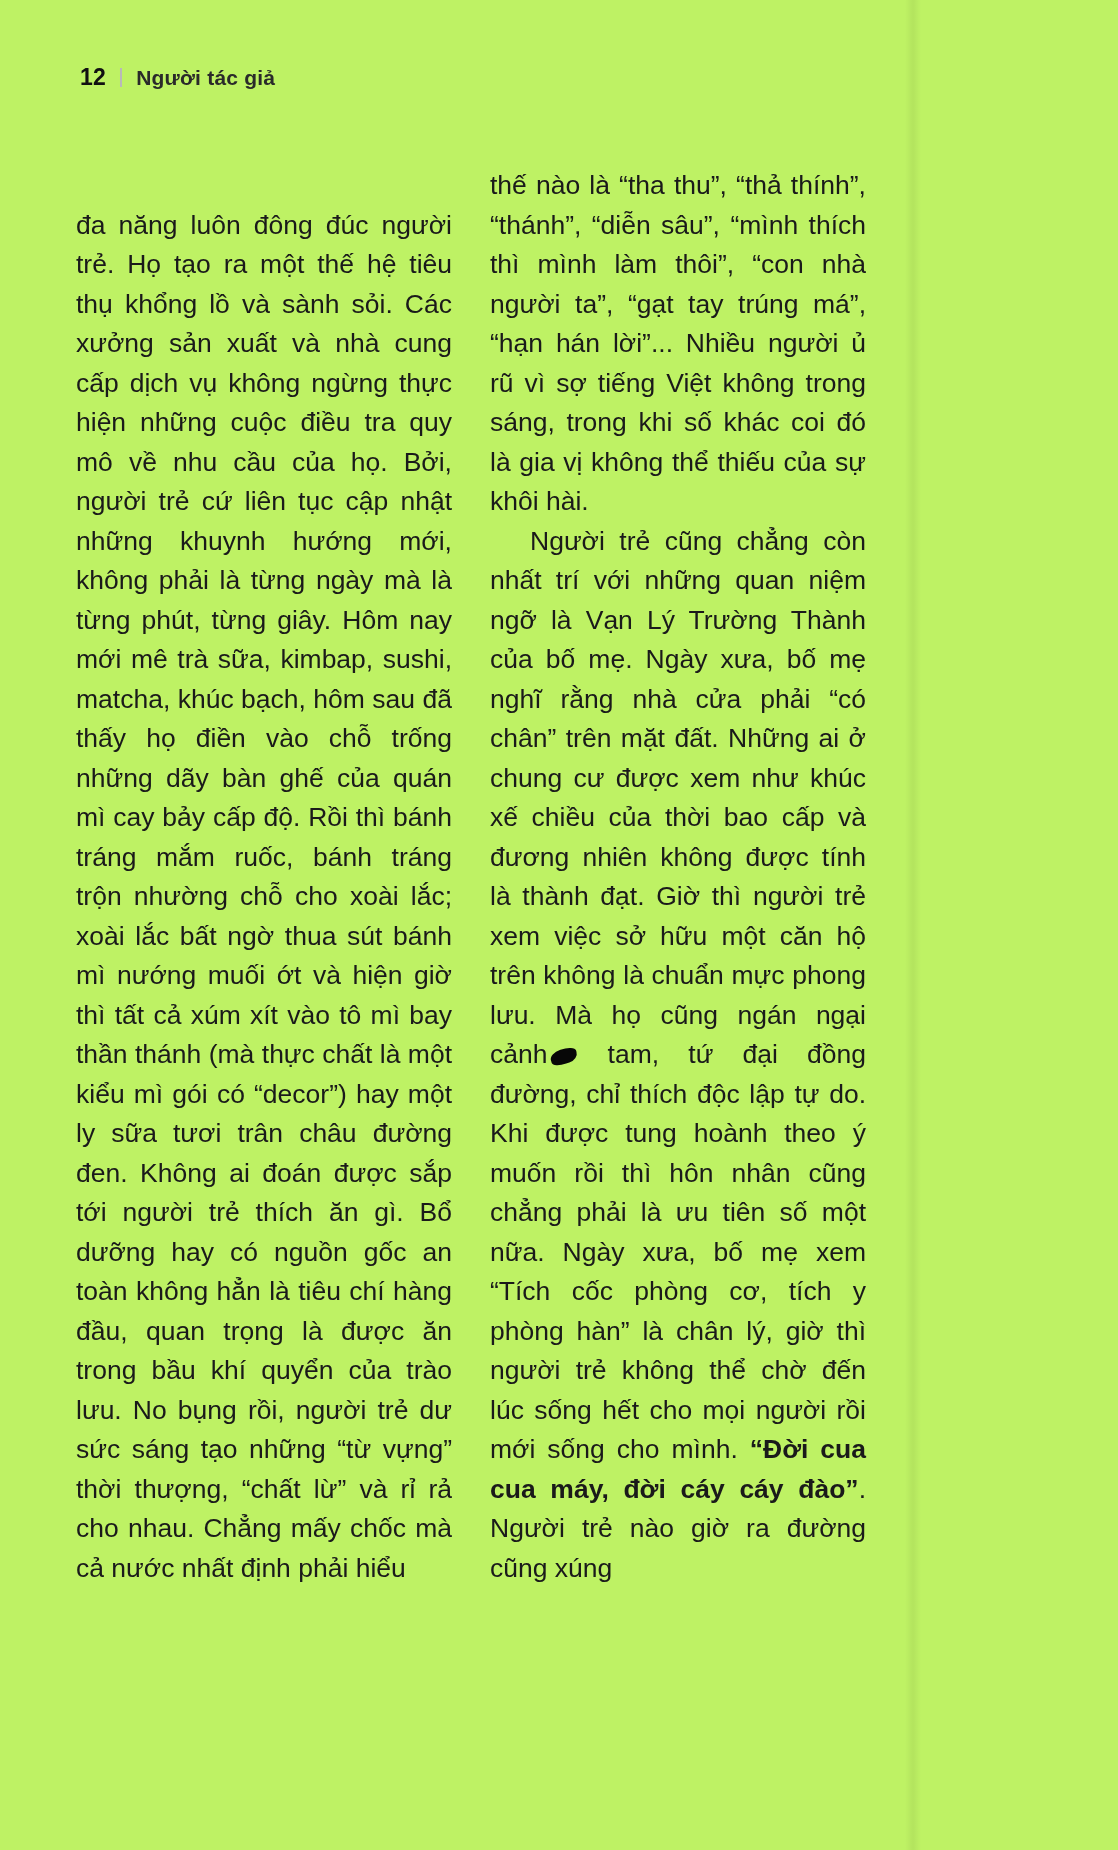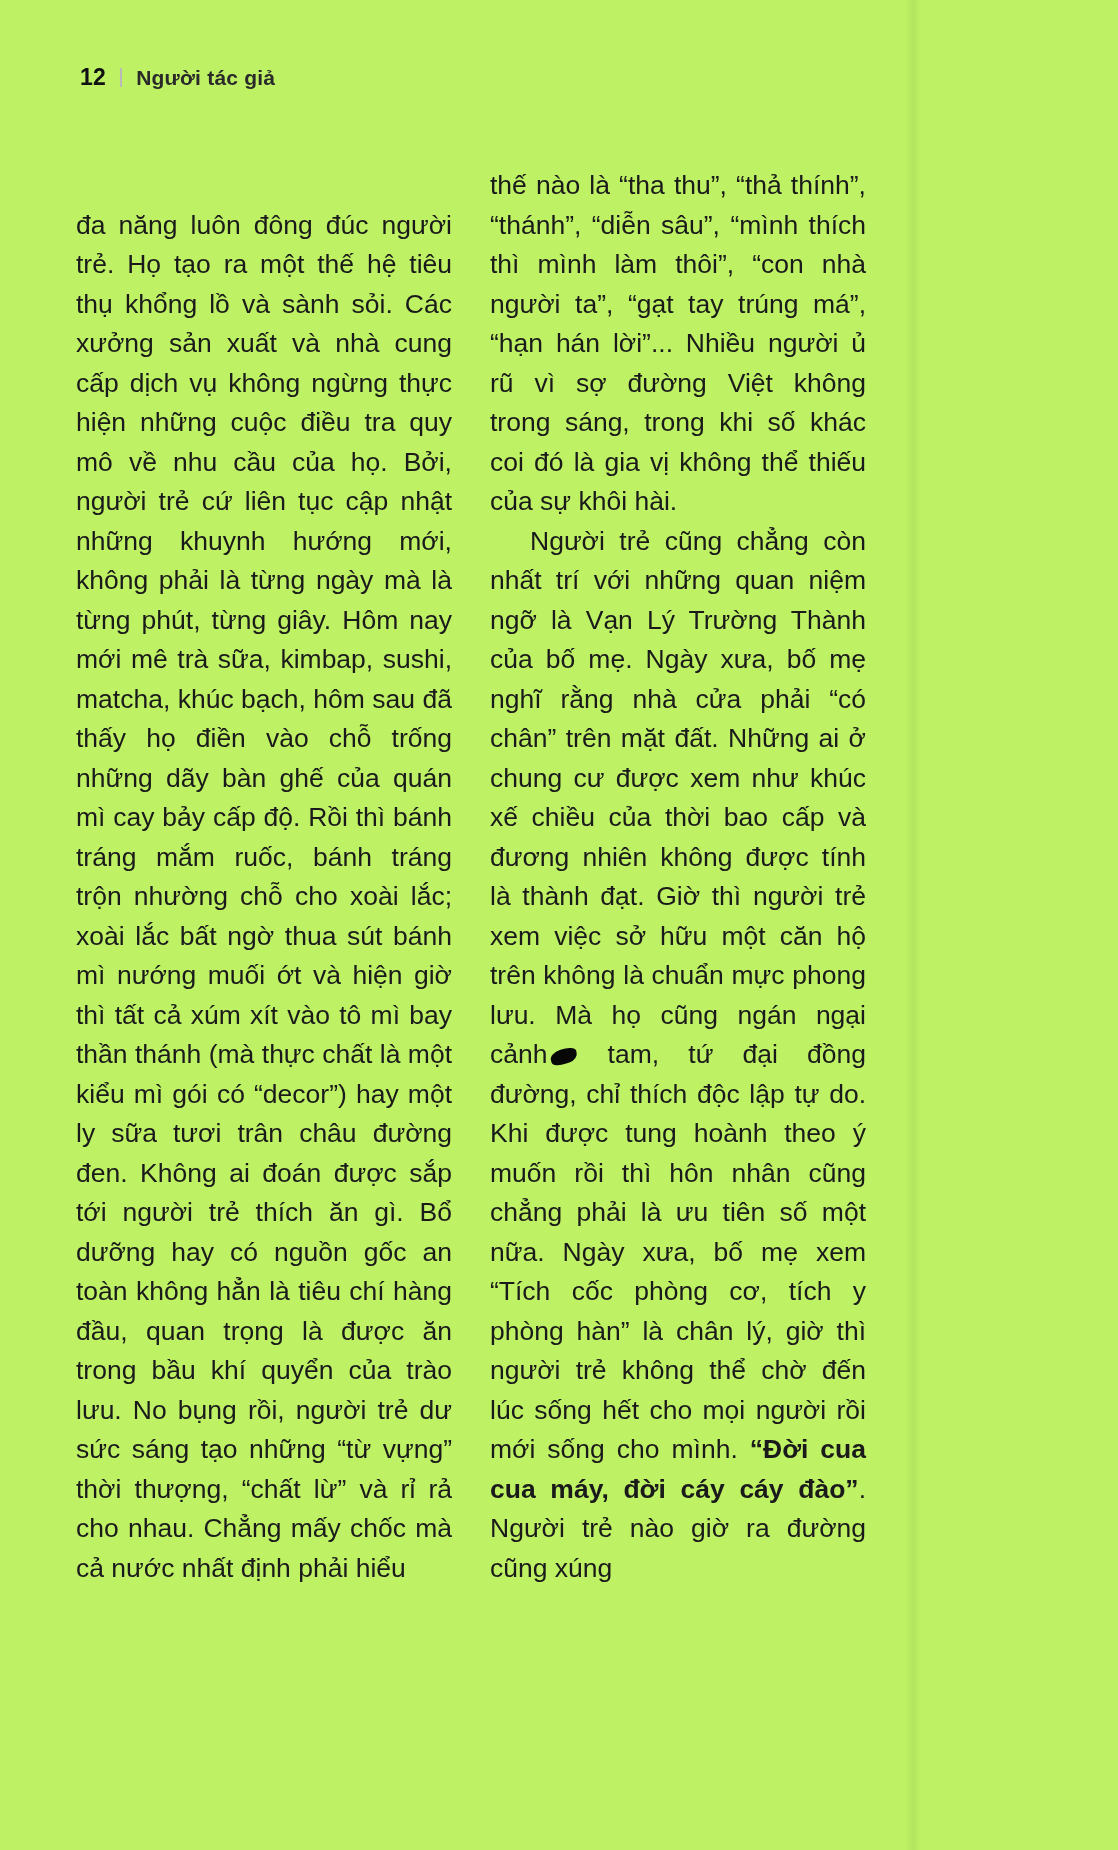--- a/index.html
+++ b/index.html
@@ -104,18 +104,18 @@
     <span class="page-number">12</span>
     <span class="header-divider"></span>
     <span class="header-title">Người tác giả</span>
   </header>
 
   <main class="columns">
     <div class="column">
         <p class="para"><span>đa năng luôn đông đúc người trẻ. Họ tạo ra một thế hệ tiêu thụ khổng lồ và sành sỏi. Các xưởng sản xuất và nhà cung cấp dịch vụ không ngừng thực hiện những cuộc điều tra quy mô về nhu cầu của họ. Bởi, người trẻ cứ liên tục cập nhật những khuynh hướng mới, không phải là từng ngày mà là từng phút, từng giây. Hôm nay mới mê trà sữa, kimbap, sushi, matcha, khúc bạch, hôm sau đã thấy họ điền vào chỗ trống những dãy bàn ghế của quán mì cay bảy cấp độ. Rồi thì bánh tráng mắm ruốc, bánh tráng trộn nhường chỗ cho xoài lắc; xoài lắc bất ngờ thua sút bánh mì nướng muối ớt và hiện giờ thì tất cả xúm xít vào tô mì bay thần thánh (mà thực chất là một kiểu mì gói có “decor”) hay một ly sữa tươi trân châu đường đen. Không ai đoán được sắp tới người trẻ thích ăn gì. Bổ dưỡng hay có nguồn gốc an toàn không hẳn là tiêu chí hàng đầu, quan trọng là được ăn trong bầu khí quyển của trào lưu. No bụng rồi, người trẻ dư sức sáng tạo những “từ vựng” thời thượng, “chất lừ” và rỉ rả cho nhau. Chẳng mấy chốc mà cả nước nhất định phải hiểu</span></p>
       </div>
     <div class="column">
-        <p class="para"><span>thế nào là </span><span class="seg-italic">“tha thu”, “thả thính”, “thánh”, “diễn sâu”, “mình thích thì mình làm thôi”, “con nhà người ta”, “gạt tay trúng má”, “hạn hán lời”...</span><span> Nhiều người ủ rũ vì sợ đường Việt không trong sáng, trong khi số khác coi đó là gia vị không thể thiếu của sự khôi hài.</span></p>
+        <p class="para"><span>thế nào là </span><span class="seg-italic">“tha thu”, “thả thính”, “thánh”, “diễn sâu”, “mình thích thì mình làm thôi”, “con nhà người ta”, “gạt tay trúng má”, “hạn hán lời”...</span><span> Nhiều người ủ rũ vì sợ tiếng Việt không trong sáng, trong khi số khác coi đó là gia vị không thể thiếu của sự khôi hài.</span></p>
         <p class="para indent"><span>Người trẻ cũng chẳng còn nhất trí với những quan niệm ngỡ là Vạn Lý Trường Thành của bố mẹ. Ngày xưa, bố mẹ nghĩ rằng nhà cửa phải “có chân” trên mặt đất. Những ai ở chung cư được xem như khúc xế chiều của thời bao cấp và đương nhiên không được tính là thành đạt. Giờ thì người trẻ xem việc sở hữu một căn hộ trên không là chuẩn mực phong lưu. Mà họ cũng ngán ngại cảnh</span><span class="blot"></span><span> tam, tứ đại đồng đường, chỉ thích độc lập tự do. Khi được tung hoành theo ý muốn rồi thì hôn nhân cũng chẳng phải là ưu tiên số một nữa. Ngày xưa, bố mẹ xem “Tích cốc phòng cơ, tích y phòng hàn” là chân lý, giờ thì người trẻ không thể chờ đến lúc sống hết cho mọi người rồi mới sống cho mình. </span><span class="seg-bold-italic">“Đời cua cua máy, đời cáy cáy đào”</span><span>. Người trẻ nào giờ ra đường cũng xúng</span></p>
       </div>
   </main>
 
 </div>
 
 </body></html>

